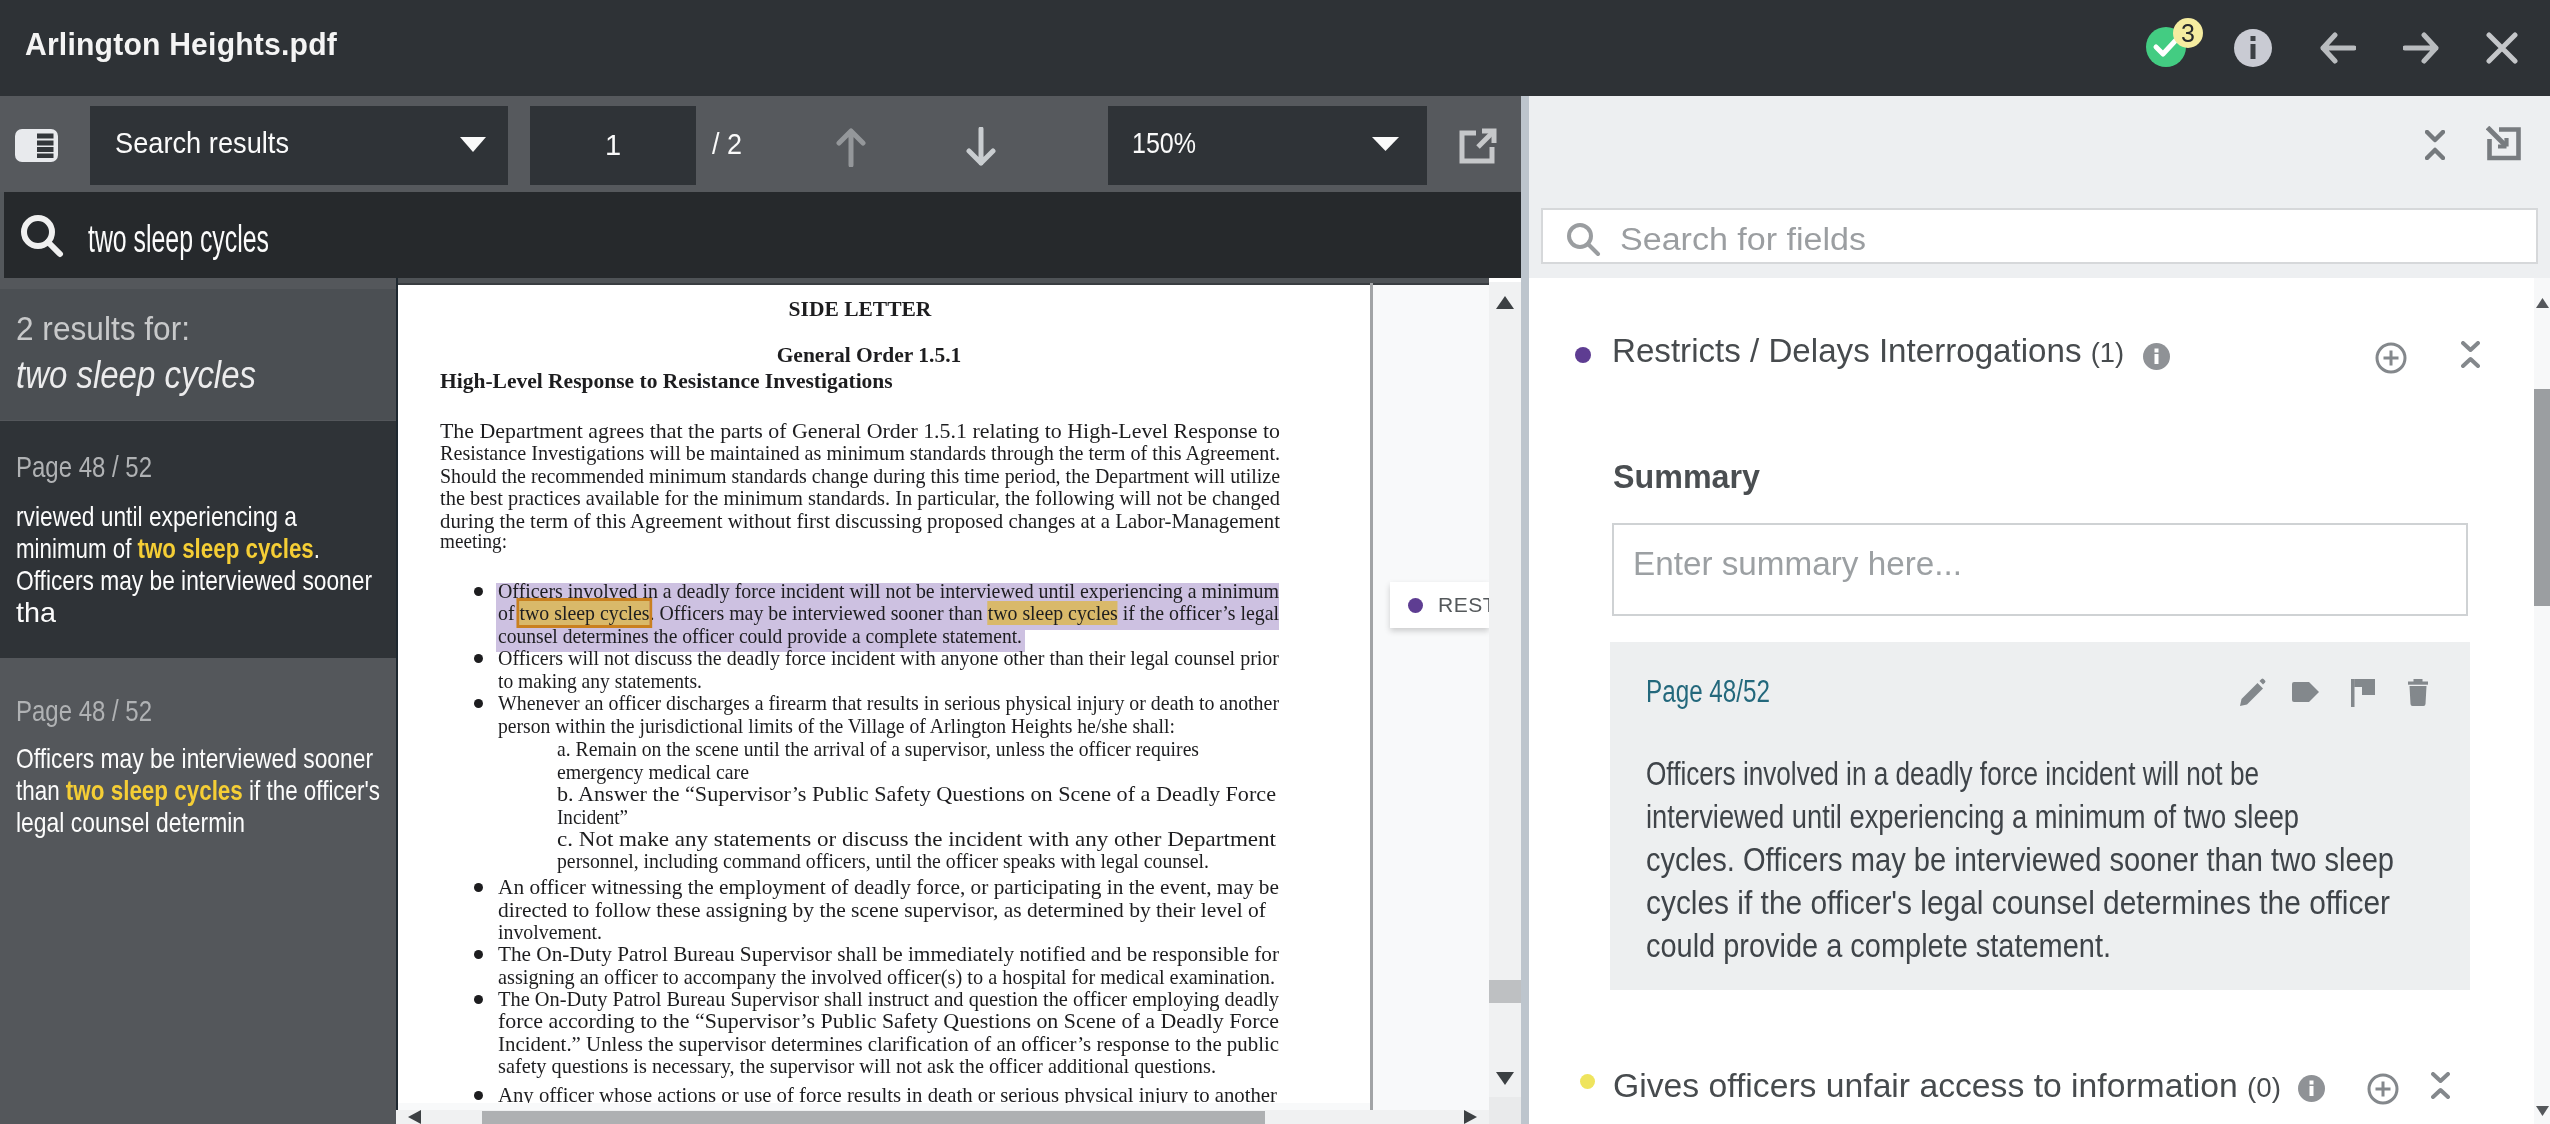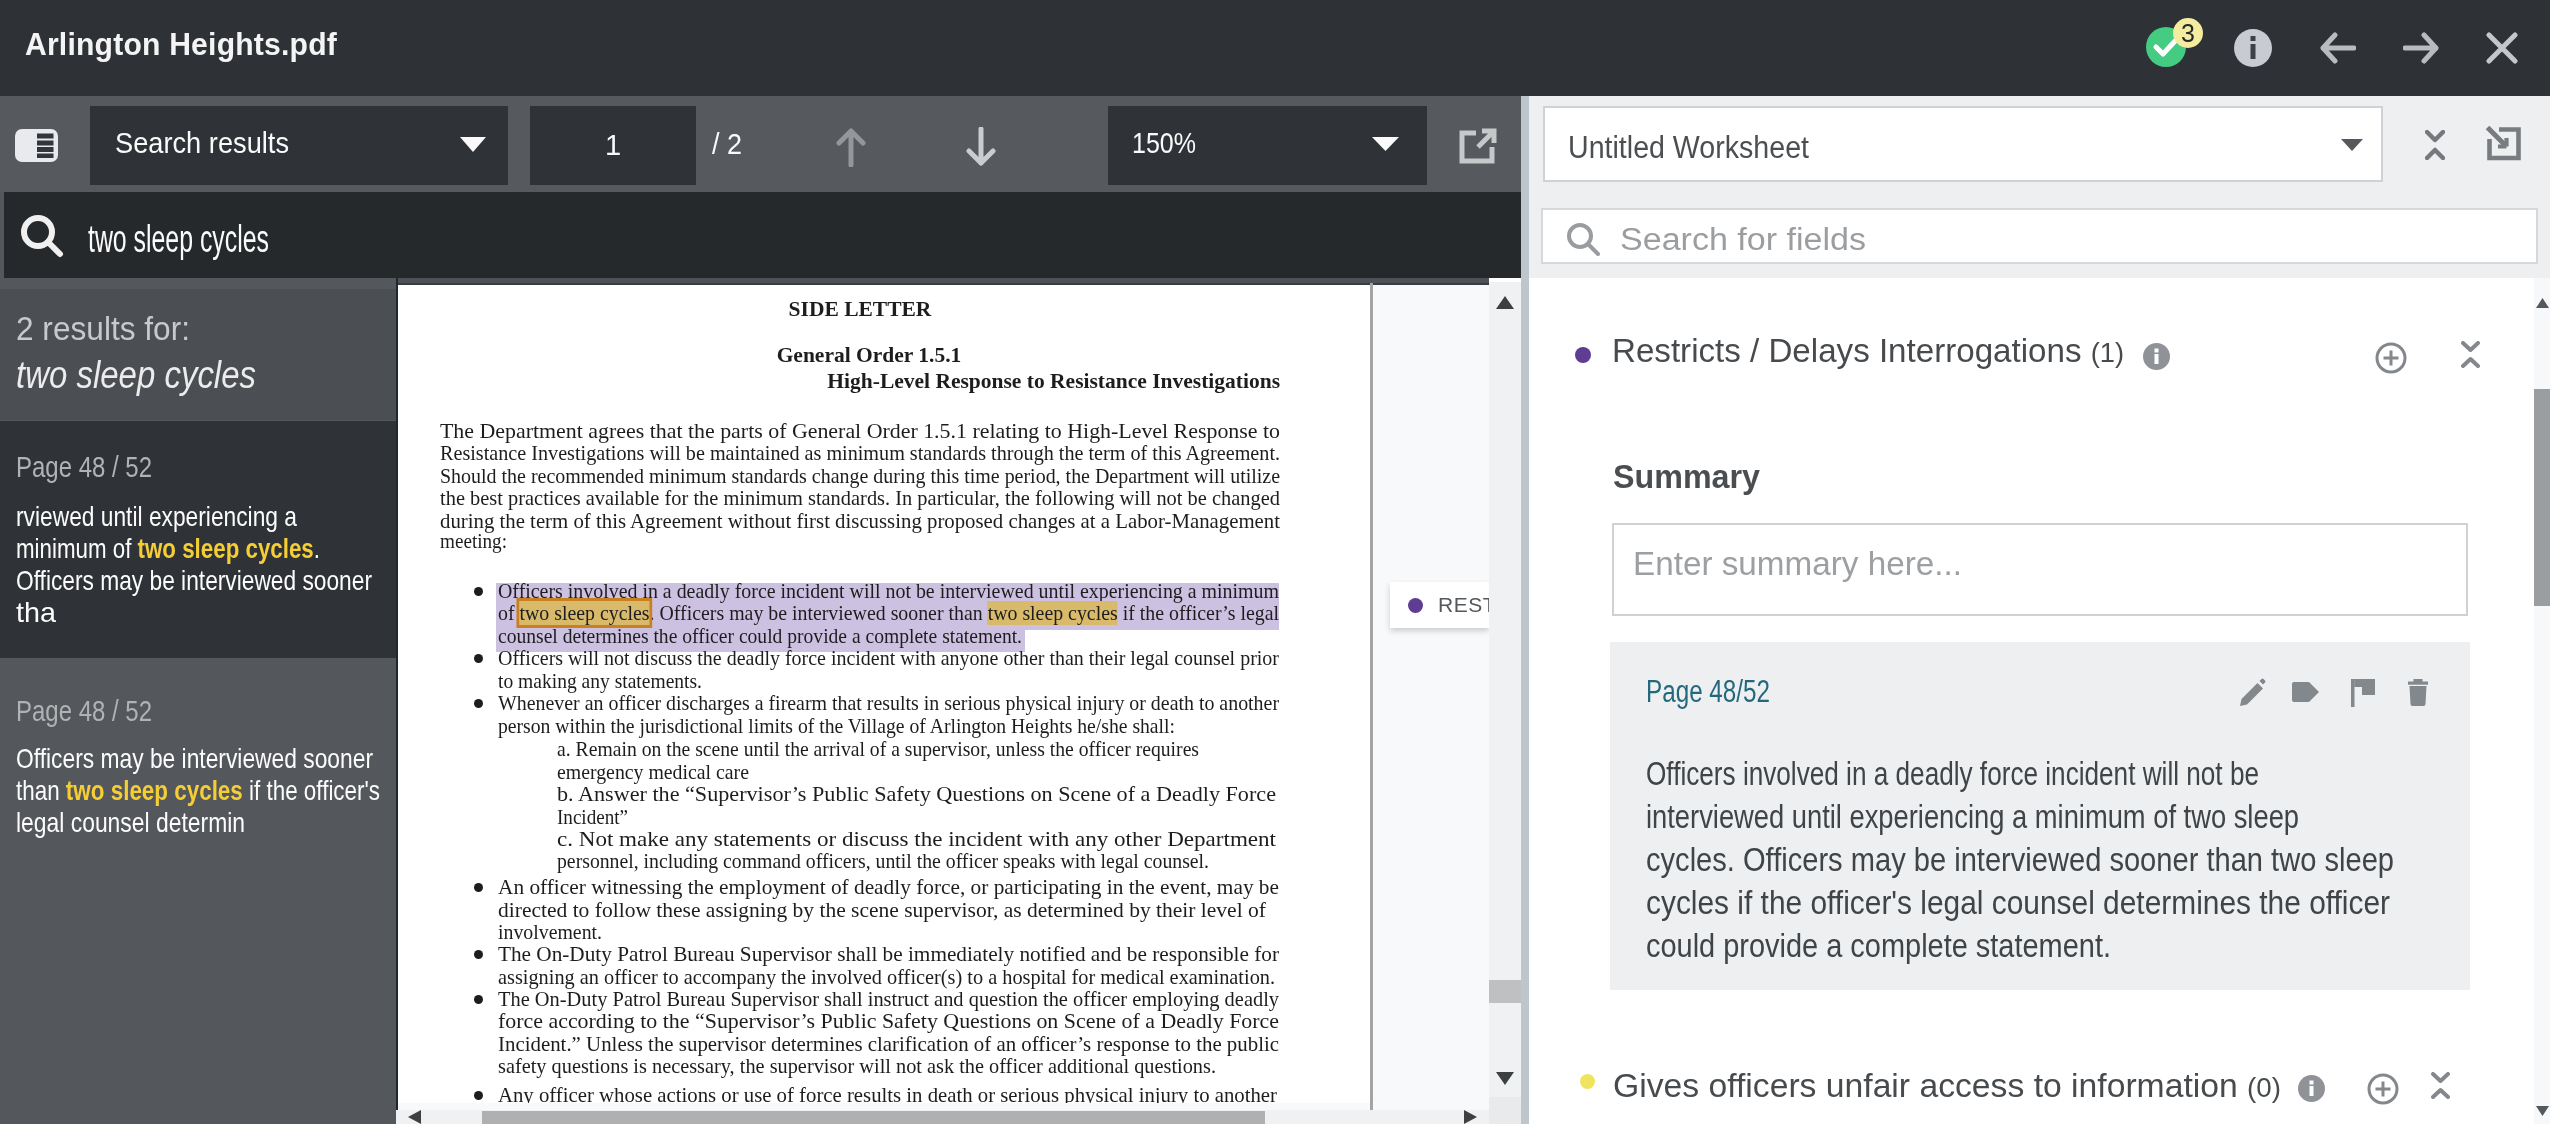--- a/index.html
+++ b/index.html
@@ -184,21 +184,21 @@
   </div>
 
   <div class="abs" id="viewer">
     <div class="abs" id="page">
       <div id="pdflines">
 <div class="hlp" style="left:98px;top:298px;width:783px;height:24.5px;"></div>
 <div class="hlp" style="left:98px;top:322.5px;width:783px;height:22.0px;"></div>
 <div class="hlp" style="left:98px;top:344.5px;width:529px;height:22.5px;"></div>
 <div class="pl plb" id="L0" style="left:42px;top:14px;width:840px;text-align:center;">SIDE LETTER</div>
 <div class="pl plb" id="L1" style="left:51px;top:60px;width:840px;text-align:center;">General Order 1.5.1</div>
-<div class="pl plb" id="L2" style="left:42px;top:86px;width:840px;text-align:right;">High-Level Response to Resistance Investigations</div>
+<div class="pl plb" id="L2" style="left:42px;top:86px;width:840px;text-align:left;">High-Level Response to Resistance Investigations</div>
 <div class="pl" id="L3" style="left:42px;top:135.5px;transform:scaleX(1.0181);">The Department agrees that the parts of General Order 1.5.1 relating to High-Level Response to</div>
 <div class="pl" id="L4" style="left:42px;top:158px;transform:scaleX(0.9379);">Resistance Investigations will be maintained as minimum standards through the term of this Agreement.</div>
 <div class="pl" id="L5" style="left:42px;top:180.5px;transform:scaleX(0.9280);">Should the recommended minimum standards change during this time period, the Department will utilize</div>
 <div class="pl" id="L6" style="left:42px;top:203px;transform:scaleX(0.9496);">the best practices available for the minimum standards. In particular, the following will not be changed</div>
 <div class="pl" id="L7" style="left:42px;top:225.5px;transform:scaleX(0.9674);">during the term of this Agreement without first discussing proposed changes at a Labor-Management</div>
 <div class="pl" id="L8" style="left:42px;top:246px;transform:scaleX(0.8906);">meeting:</div>
 <div class="pl" id="L9" style="left:100px;top:295.5px;transform:scaleX(0.9255);">Officers involved in a deadly force incident will not be interviewed until experiencing a minimum</div>
 <div class="pl" id="L10" style="left:100px;top:318px;transform:scaleX(0.9232);">of <span class="ht hb">two sleep cycles</span>. Officers may be interviewed sooner than <span class="ht">two sleep cycles</span> if the officer’s legal</div>
 <div class="pl" id="L11" style="left:100px;top:340.5px;transform:scaleX(0.9102);">counsel determines the officer could provide a complete statement.</div>
 <div class="pl" id="L12" style="left:100px;top:363px;transform:scaleX(0.9288);">Officers will not discuss the deadly force incident with anyone other than their legal counsel prior</div>
@@ -255,26 +255,20 @@
   <svg class="abs" style="left:408px;top:1110px;" width="13" height="14" viewBox="0 0 13 14">
       <path d="M13 0 L13 14 L0 7 Z" fill="#3c4043"></path>
     </svg>
   <svg class="abs" style="left:1464px;top:1110px;" width="13" height="14" viewBox="0 0 13 14">
       <path d="M0 0 L0 14 L13 7 Z" fill="#3c4043"></path>
     </svg>
   <div class="abs" id="divider"></div>
 
   <div class="abs" id="panel">
     <div class="abs" id="paneltop">
-      <div class="abs" id="wsbox">
-        <div class="lbl fit" style="transform:scaleX(0.9222);">Untitled Worksheet</div>
-        <svg style="position:absolute;right:18px;top:31px;" width="22" height="12" viewBox="0 0 22 12">
-            <path d="M0 0 L22 0 L11 12 Z" fill="#55585c"></path>
-          </svg>
-      </div>
 
       <svg class="abs" style="left:896px;top:34px;" width="20" height="30" viewBox="0 0 20 30">
         <path d="M2 2 L10 10 L18 2" stroke="#75797d" stroke-width="4.5" fill="none" stroke-linecap="round" stroke-linejoin="round"></path>
         <path d="M2 28 L10 20 L18 28" stroke="#75797d" stroke-width="4.5" fill="none" stroke-linecap="round" stroke-linejoin="round"></path>
       </svg>
 
       <svg class="abs" style="left:957px;top:30px;" width="36" height="35" viewBox="0 0 36 35">
         <path d="M13 3.5 L32.5 3.5 L32.5 32 L3.5 32 L3.5 13" stroke="#787c80" stroke-width="4.6" fill="none"></path>
         <path d="M1.5 1.5 L20 20" stroke="#787c80" stroke-width="5" fill="none"></path>
         <path d="M20.5 20.5 L20.5 12 M20.5 20.5 L12 20.5" stroke="#787c80" stroke-width="4.2" fill="none"></path>

